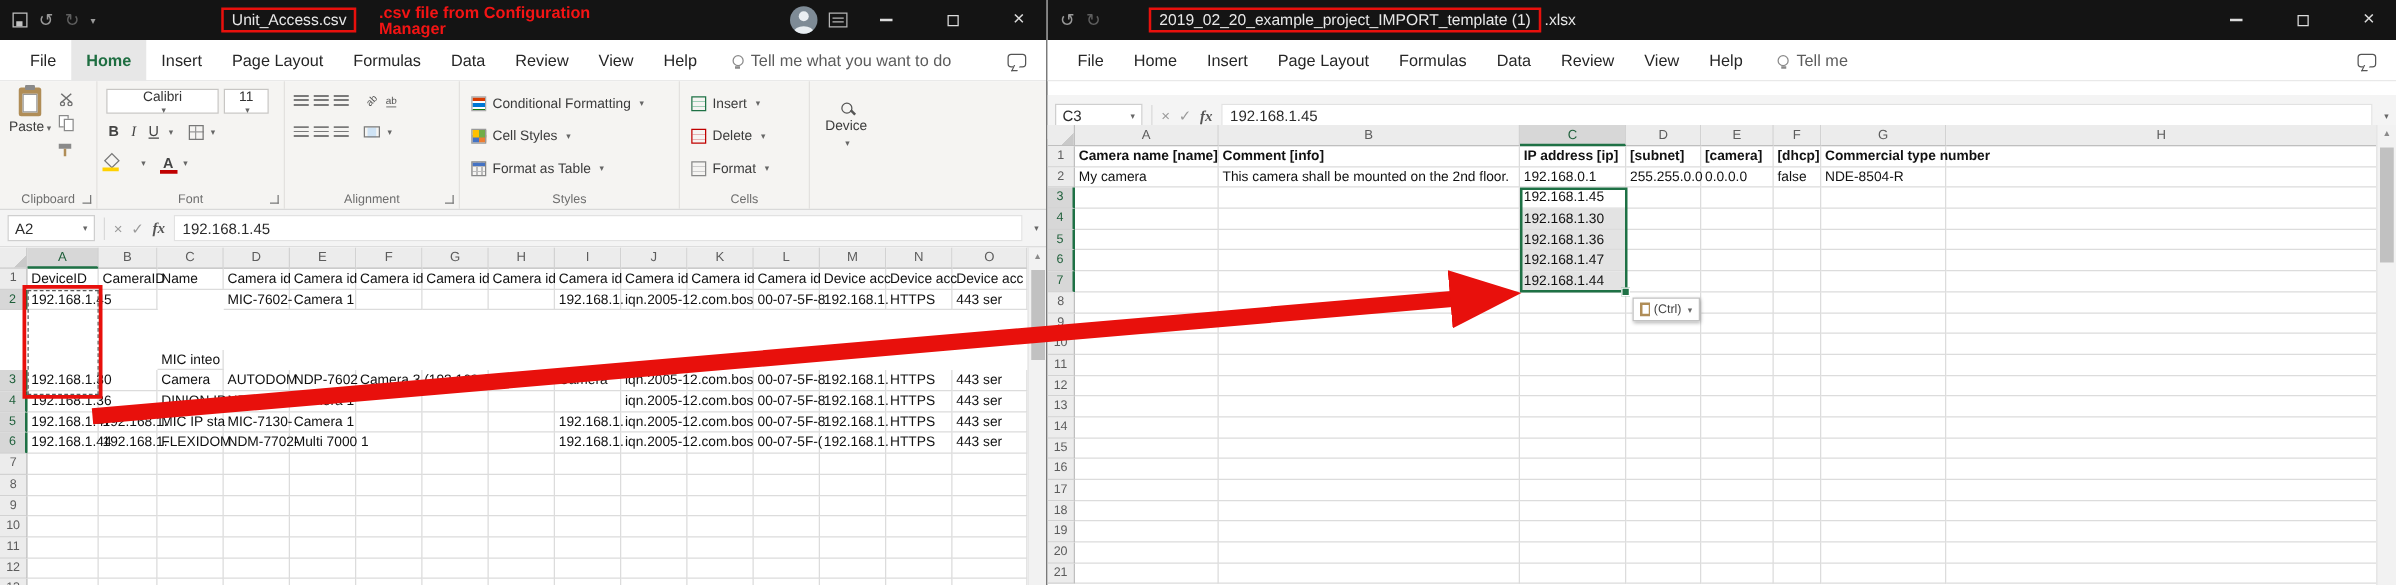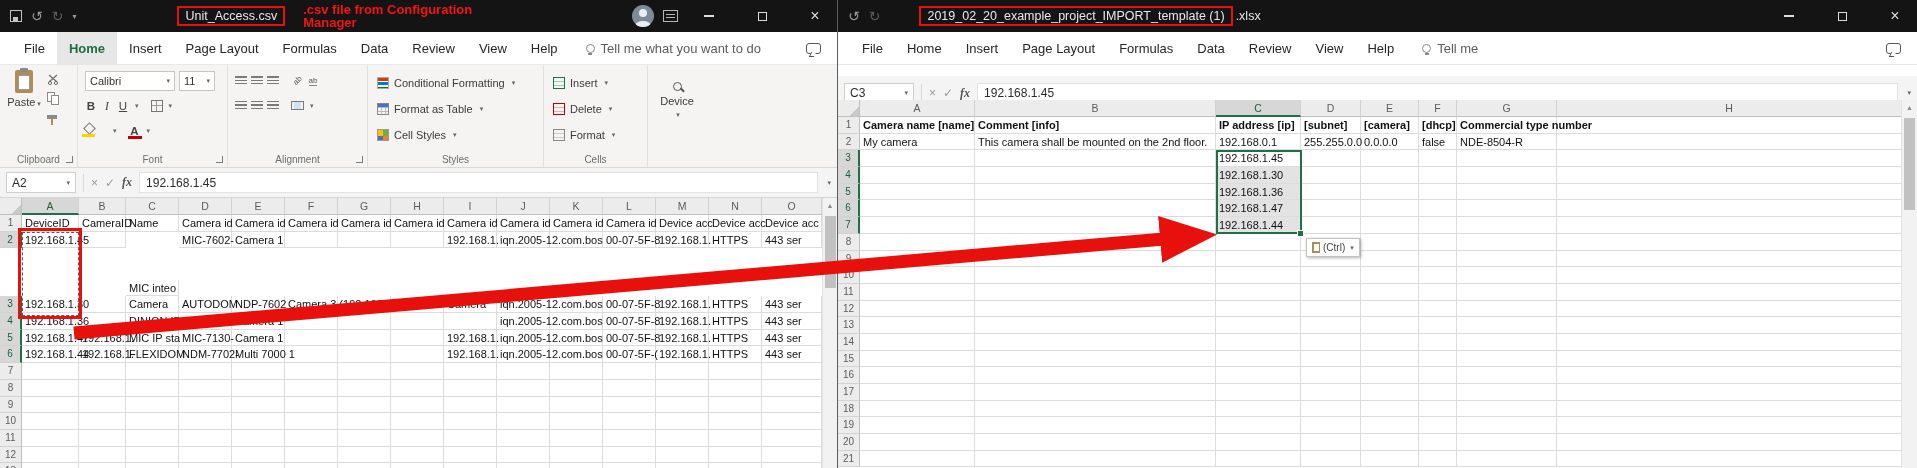--- a/index.html
+++ b/index.html
@@ -44,21 +44,21 @@
   .comment-ico::after{content:'';position:absolute;left:3px;bottom:-4.5px;width:4px;height:4px;background:#fff;border-left:1.3px solid #555;border-bottom:1.3px solid #555;transform:skewX(-25deg);}
 
   
   .ribbon{position:absolute;top:65px;left:0;right:0;height:103px;background:#f5f4f2;border-bottom:1px solid #d9d9d9;display:flex;}
   .rg{position:relative;height:100%;border-right:1px solid #e3e1df;padding:5px 5px 17px 7px;flex:none;}
   .glabel{position:absolute;bottom:2px;left:0;right:0;text-align:center;font-size:10px;color:#6d6d6d;}
   .launcher{position:absolute;bottom:4px;right:4px;width:7px;height:7px;border-right:1.4px solid #7a7a7a;border-bottom:1.4px solid #7a7a7a;}
   .chev{font-size:7px;color:#666;margin-left:2px;}
   .rrow{display:flex;align-items:center;gap:4px;margin-bottom:4px;height:21px;}
   .combo{display:flex;align-items:center;justify-content:space-between;height:20px;background:#fff;
-         border:1px solid #c8c6c4;font-size:11px;color:#333;padding:0 4px;}
+         border:1px solid #c8c6c4;font-size:11px;color:#333;padding:0 4px;flex-direction:column;}
   .ib{font-size:11.5px;color:#444;min-width:12px;text-align:center;display:inline-flex;align-items:center;justify-content:center;}
   .ib.bld{font-weight:800;}
   .ib.itl{font-style:italic;font-family:"Liberation Serif",serif;}
   .ib.unl{text-decoration:underline;}
   .ib.fc{font-weight:700;position:relative;}
   .ib.fc::after{content:'';position:absolute;left:-1px;right:-1px;bottom:-2px;height:3px;background:#c00000;}
   .dec{font-size:8px;color:#555;}
   .grid-ico{display:inline-block;width:12px;height:12px;border:1px solid #777;
     background:linear-gradient(#999,#999) center/12px 1px no-repeat,linear-gradient(#999,#999) center/1px 12px no-repeat;}
   .bucket-ico{display:inline-block;width:9px;height:9px;border:1.3px solid #777;transform:rotate(45deg);position:relative;top:-2px;}
@@ -304,27 +304,27 @@
       </div>
 
 
       <div class="rg" style="width:176px;">
         <div class="stbtn">
           <span class="cf-ico"></span>
           <span>Conditional Formatting</span>
             <span class="chev">▾</span>
         </div>
         <div class="stbtn">
+          <span class="cs-ico"></span>
+          <span>Cell Styles</span>
+            <span class="chev">▾</span>
+        </div>
+        <div class="stbtn">
           <span class="ft-ico"></span>
           <span>Format as Table</span>
-            <span class="chev">▾</span>
-        </div>
-        <div class="stbtn">
-          <span class="cs-ico"></span>
-          <span>Cell Styles</span>
             <span class="chev">▾</span>
         </div>
         <div class="glabel">Styles</div>
       </div>
 
       <div class="rg" style="width:104px;">
         <div class="stbtn">
           <span class="ins-ico"></span>
           <span>Insert</span>
             <span class="chev">▾</span>

